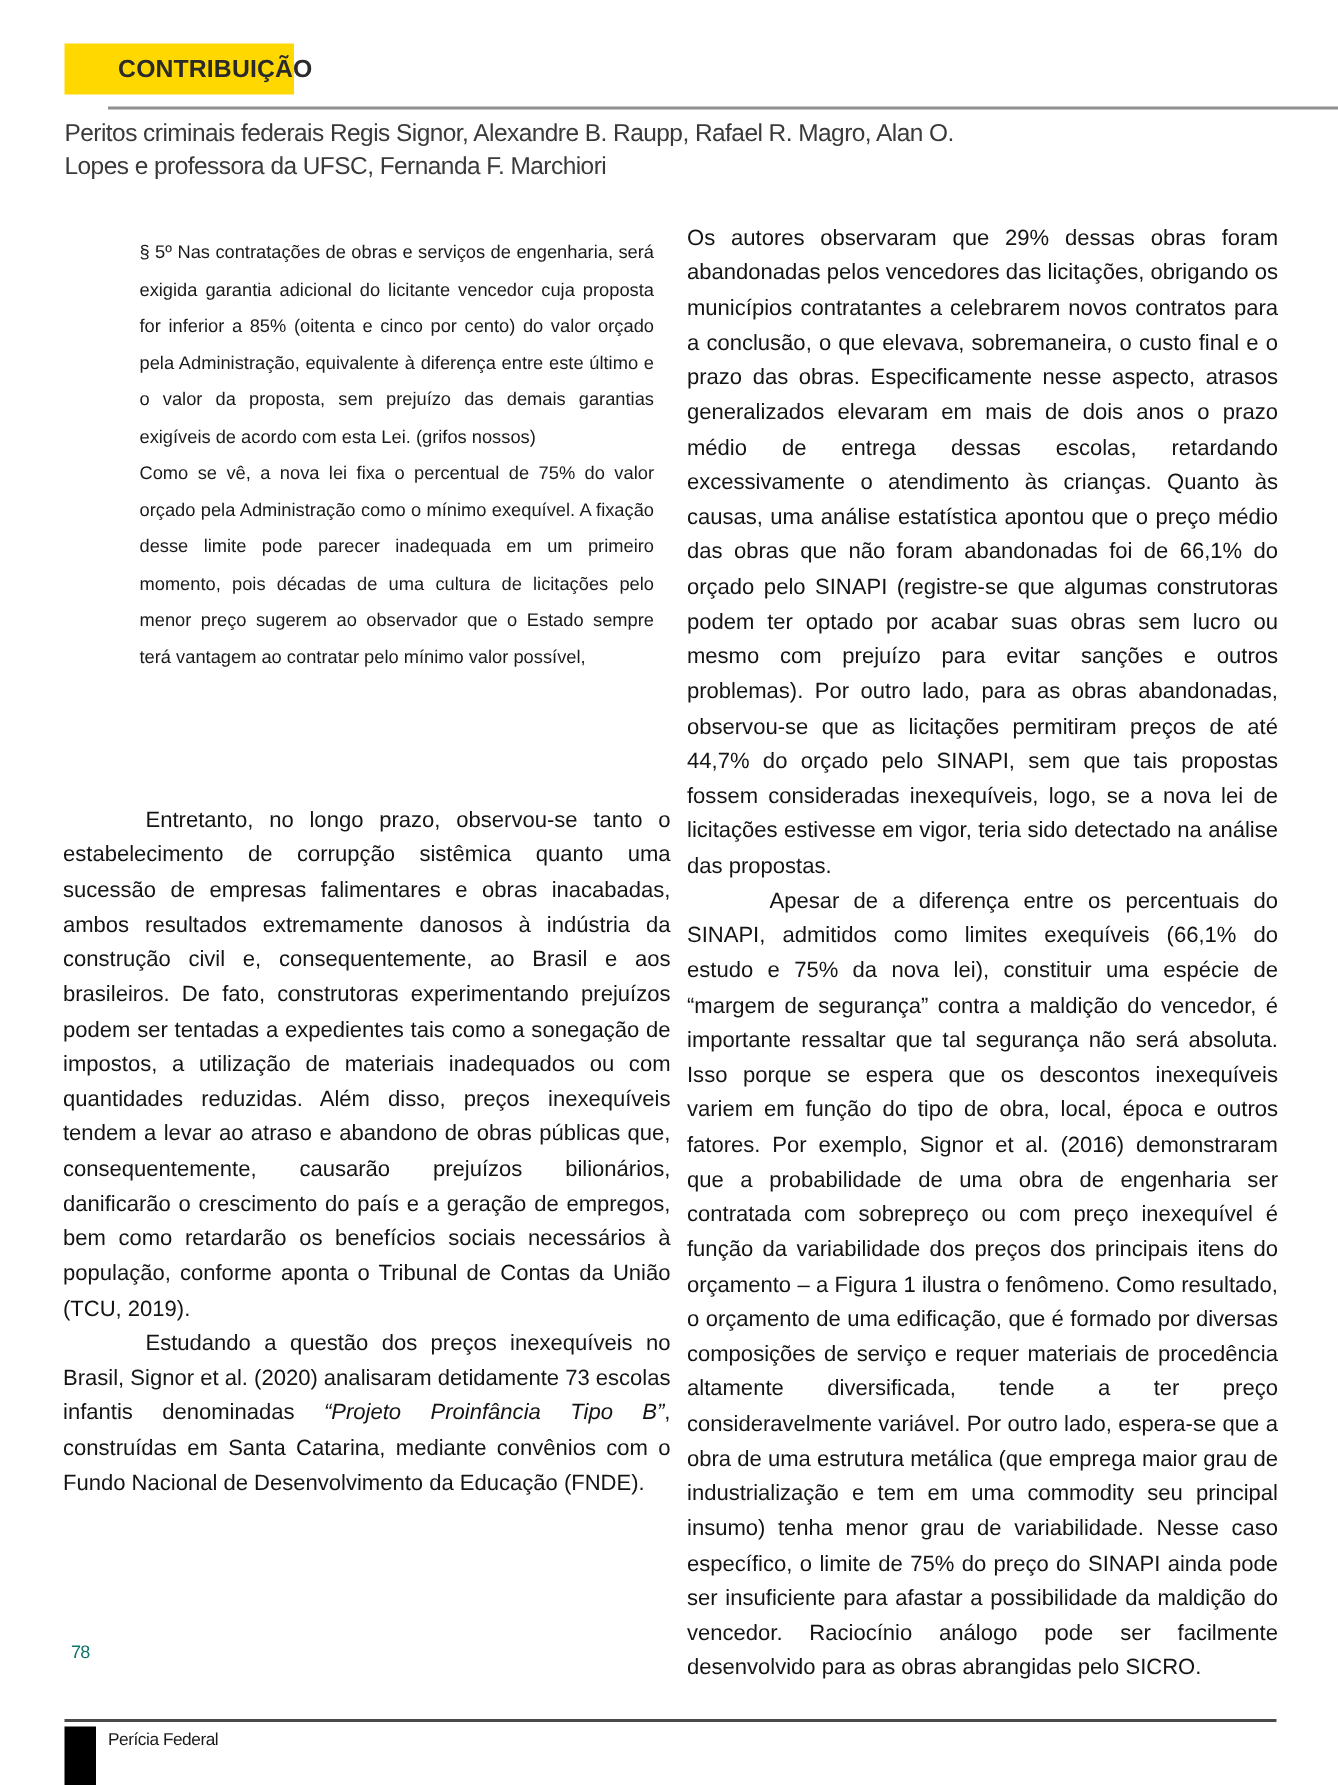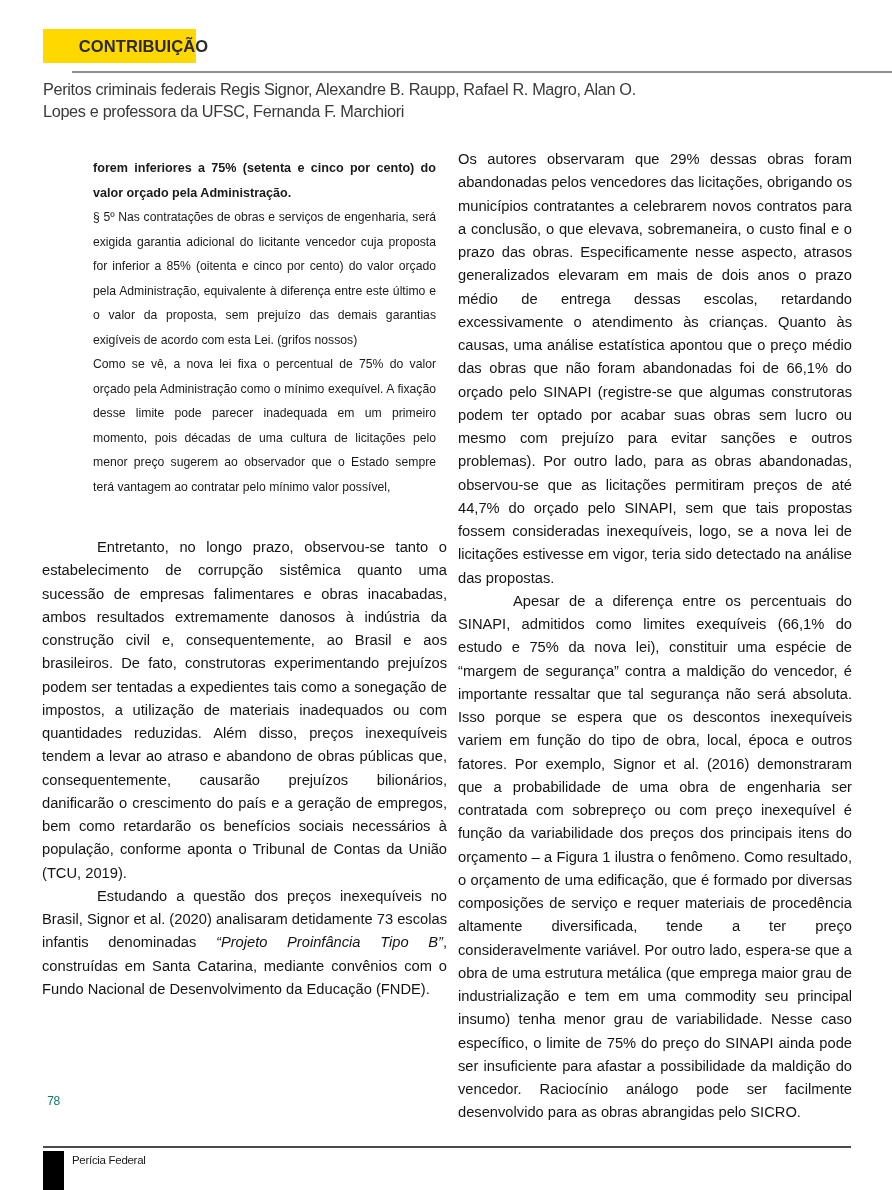--- a/index.html
+++ b/index.html
@@ -126,21 +126,20 @@
 </head>
 <body>
 
 <div class="section-tag">
   <span>CONTRIBUIÇÃO</span>
 </div>
 <div class="header-rule"></div>
 <div class="authors">Peritos criminais federais Regis Signor, Alexandre B. Raupp, Rafael R. Magro, Alan O. Lopes e professora da UFSC, Fernanda F. Marchiori</div>
 
 <div class="quote">
-  <p class="bold">forem inferiores a 75% (setenta e cinco por cento) do valor orçado pela Administração.</p>
   <p>§ 5º Nas contratações de obras e serviços de engenharia, será exigida garantia adicional do licitante vencedor cuja proposta for inferior a 85% (oitenta e cinco por cento) do valor orçado pela Administração, equivalente à diferença entre este último e o valor da proposta, sem prejuízo das demais garantias exigíveis de acordo com esta Lei. (grifos nossos)</p>
   <p> Como se vê, a nova lei fixa o percentual de 75% do valor orçado pela Administração como o mínimo exequível. A fixação desse limite pode parecer inadequada em um primeiro momento, pois décadas de uma cultura de licitações pelo menor preço sugerem ao observador que o Estado sempre terá vantagem ao contratar pelo mínimo valor possível,</p>
 </div>
 
 <div class="col left-col">
   <p class="indent">Entretanto, no longo prazo, observou-se tanto o estabelecimento de corrupção sistêmica quanto uma sucessão de empresas falimentares e obras inacabadas, ambos resultados extremamente danosos à indústria da construção civil e, consequentemente, ao Brasil e aos brasileiros. De fato, construtoras experimentando prejuízos podem ser tentadas a expedientes tais como a sonegação de impostos, a utilização de materiais inadequados ou com quantidades reduzidas. Além disso, preços inexequíveis tendem a levar ao atraso e abandono de obras públicas que, consequentemente, causarão prejuízos bilionários, danificarão o crescimento do país e a geração de empregos, bem como retardarão os benefícios sociais necessários à população, conforme aponta o Tribunal de Contas da União (TCU, 2019).</p>
   <p class="indent"><span>Estudando a questão dos preços inexequíveis no Brasil, Signor et al. (2020) analisaram detidamente 73 escolas infantis denominadas </span><em>“Projeto Proinfância Tipo B”</em><span>, construídas em Santa Catarina, mediante convênios com o Fundo Nacional de Desenvolvimento da Educação (FNDE).</span></p>
 </div>
 
 <div class="col right-col">

